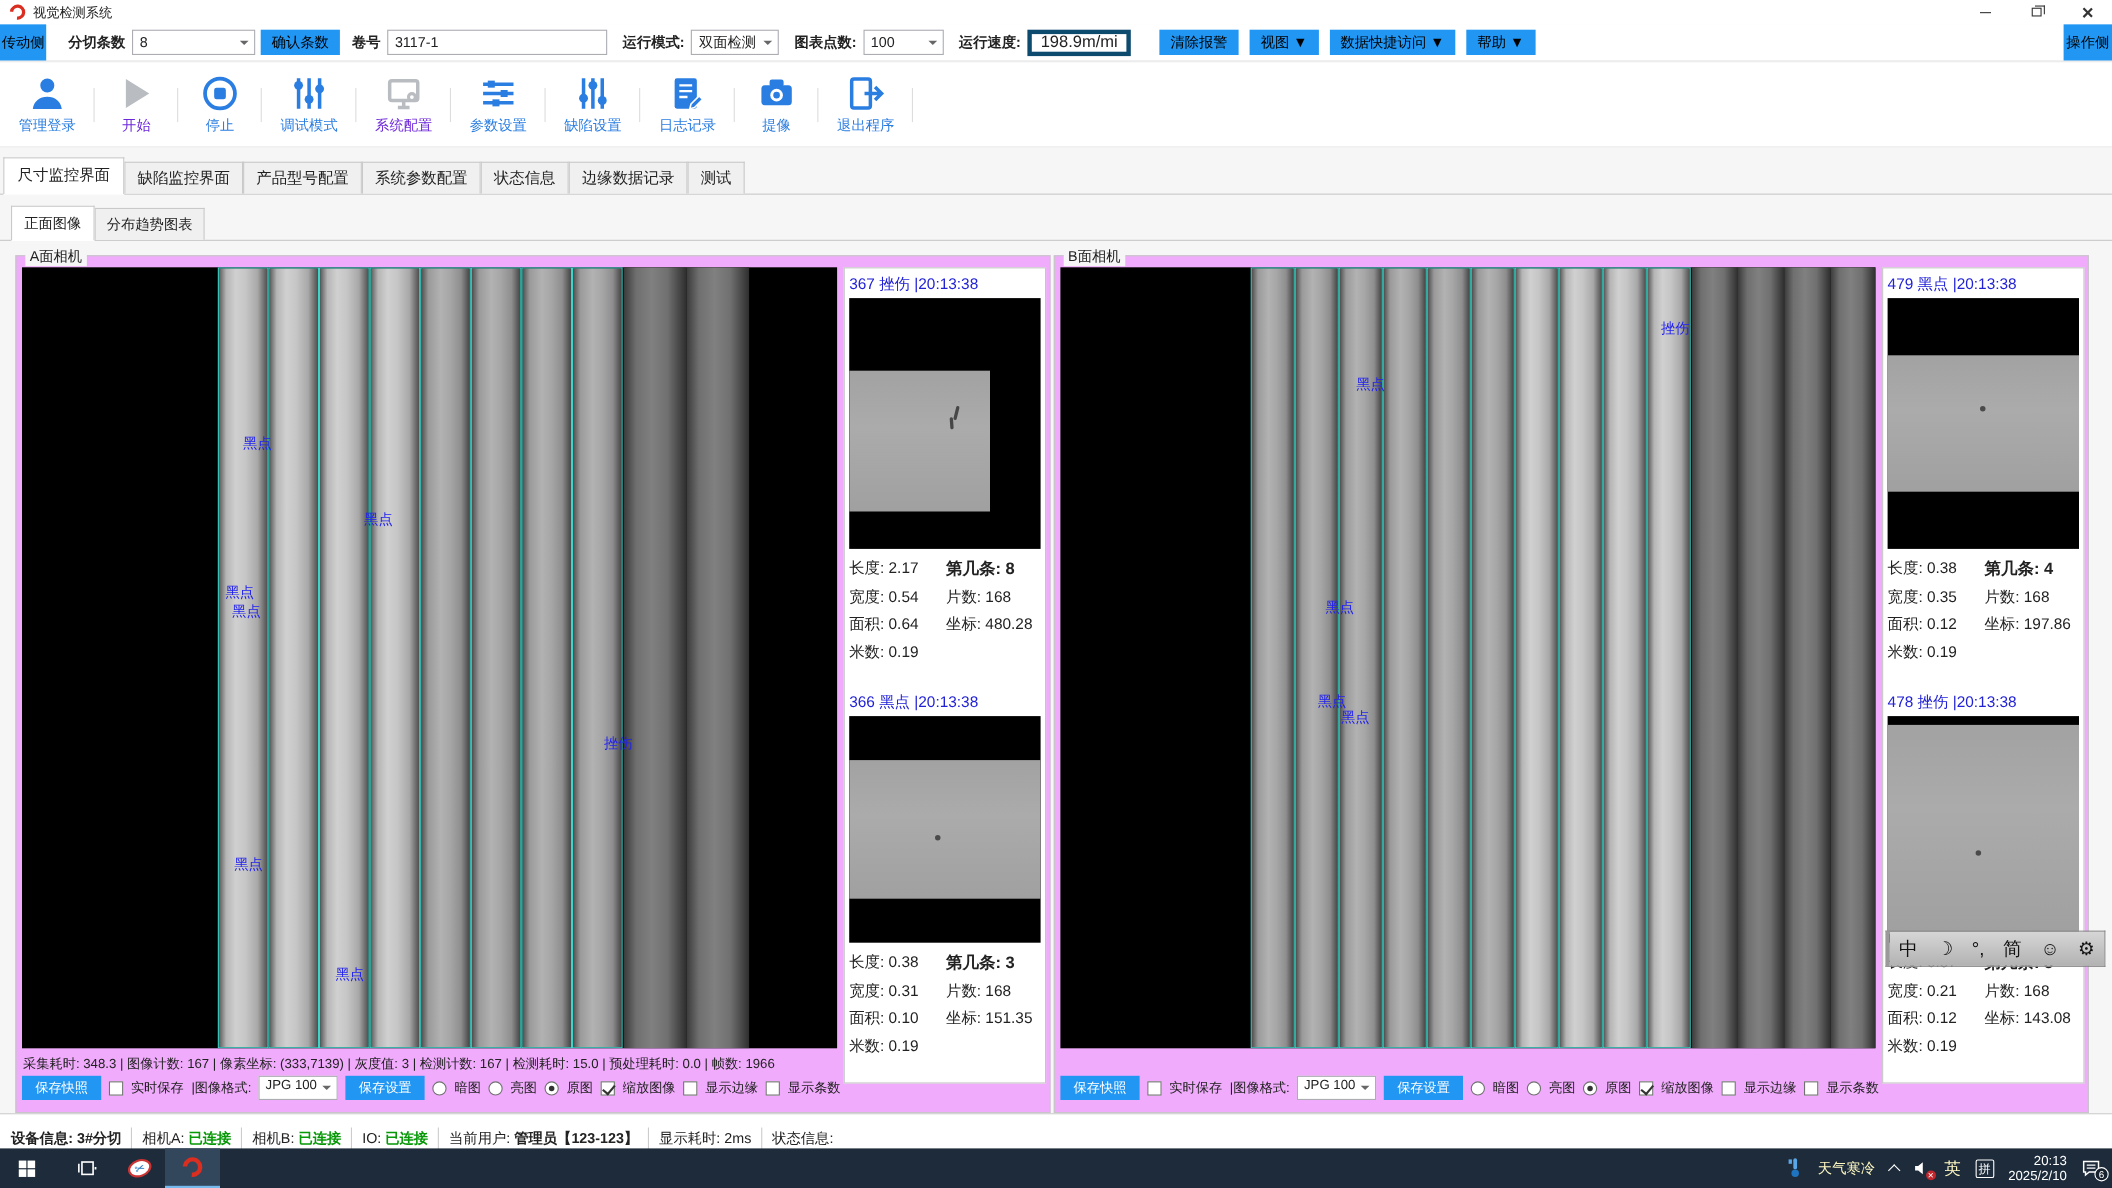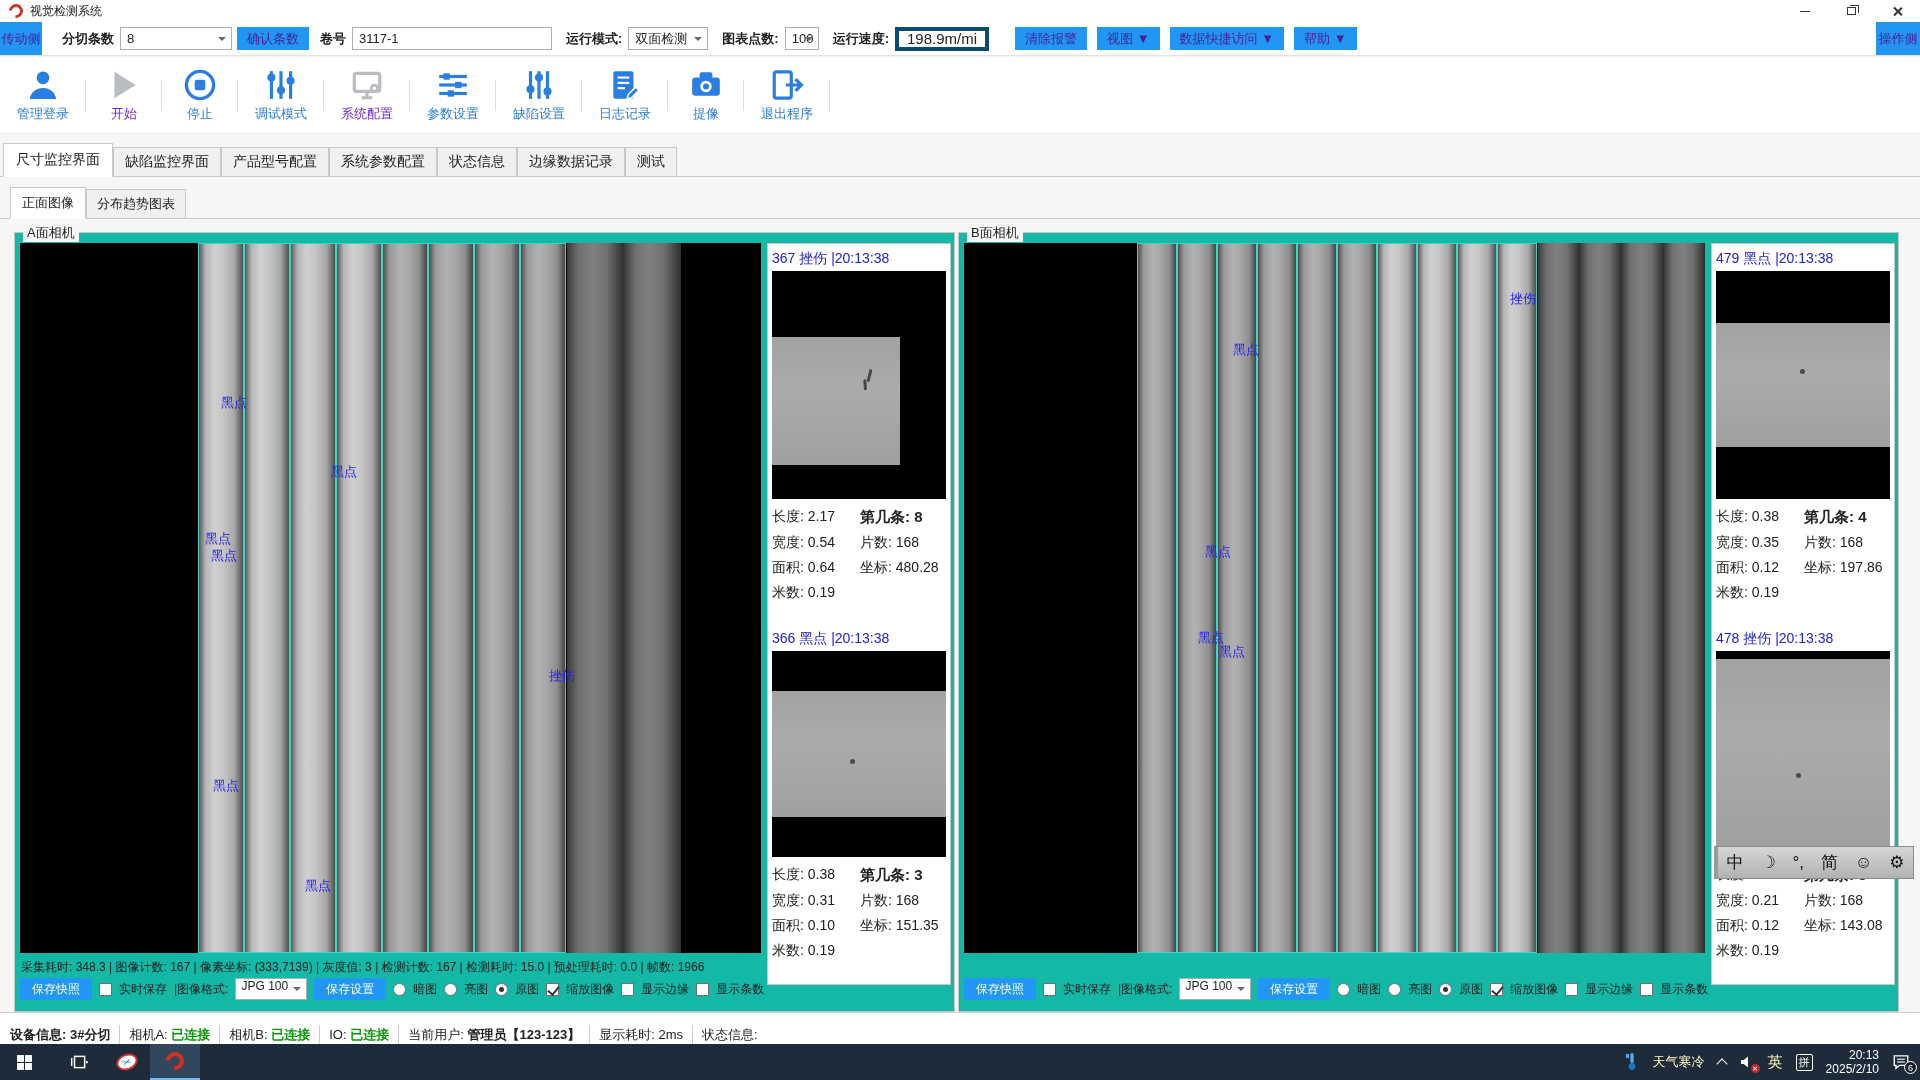--- a/index.html
+++ b/index.html
@@ -14,21 +14,21 @@
   .win-btn{width:46px;height:100%;display:flex;align-items:center;justify-content:center}
   .glyph-min{width:10px;height:1px;background:#333}
   .glyph-max{width:9px;height:8px;border:1px solid #333;position:relative}
   .glyph-max::before{content:"";position:absolute;left:2px;top:-3px;width:8px;height:7px;border:1px solid #333;border-bottom:none;border-left:none}
   .glyph-close{position:relative;width:11px;height:11px}
   .glyph-close::before,.glyph-close::after{content:"";position:absolute;left:5px;top:0;width:1.5px;height:11px;background:#333}
   .glyph-close::before{transform:rotate(45deg)}.glyph-close::after{transform:rotate(-45deg)}
 
   
   .controlbar{position:absolute;top:22px;left:0;right:0;height:34px;background:#fff;border-bottom:1px solid #e2e2e2;display:flex;align-items:center;font-size:13px;z-index:19}
-  .blue-btn{background:#2196f3;color:#4c1d95;display:flex;align-items:center;justify-content:center;font-size:13px;cursor:default}
+  .blue-btn{background:#2196f3;color:#000000;display:flex;align-items:center;justify-content:center;font-size:13px;cursor:default}
   .side-btn{width:42px;align-self:stretch;margin-right:14px}
   .bar-label{font-weight:bold;margin:0 6px;white-space:nowrap}
   .select-box,.input-box{border:1px solid #abadb3;background:#fff;height:23px;display:flex;align-items:center;padding:0 6px;font-size:13px;position:relative}
   .select-box{padding-right:20px}
   .select-arrow{position:absolute;right:5px;top:9px;border:4px solid transparent;border-top-color:#676767}
   .cb-btn{height:23px;padding:0 10px;margin:0 5px}
   .speed-val{background:#fff;border:4px solid #0c4a6e;height:24px;display:flex;align-items:center;padding:0 8px;font-size:15px}
   .menu-btn{height:23px;padding:0 10px;margin-left:10px}
   .op-side{margin-left:auto;margin-right:0;width:44px;align-self:stretch}
 
@@ -41,21 +41,21 @@
 
   
   .tabs{position:absolute;top:147px;left:0;right:0;height:30px;display:flex;align-items:flex-end;padding-left:3px;border-bottom:1px solid #c9c9c9;z-index:17}
   .tab{font-size:14px;padding:5px 11px;background:#f0f0f0;border:1px solid #c9c9c9;border-bottom:none;margin-right:0;color:#222}
   .tab.active{background:#fff;padding:7px 12px;position:relative;top:1px;border-bottom:1px solid #fff}
   .subtabs{position:absolute;top:190px;left:0;right:0;height:29px;display:flex;align-items:flex-end;padding-left:10px;border-bottom:1px solid #c9c9c9;z-index:17}
   .subtab{font-size:13px;padding:5px 10px;background:#f0f0f0;border:1px solid #c9c9c9;border-bottom:none}
   .subtab.active{background:#fff;padding:6px 11px;position:relative;top:1px;border-bottom:1px solid #fff}
 
   
-  .group{position:absolute;top:232px;width:941px;height:780px;border:1px solid #c6c6c6;background:#14b8a6}
+  .group{position:absolute;top:232px;width:941px;height:780px;border:1px solid #c6c6c6;background:#f0abfc}
   .groupA{left:14px}.groupB{left:958px}
   .group-title{position:absolute;top:-9px;left:8px;background:#f6f6f6;padding:0 4px;font-size:13px}
   .camera{position:absolute;left:5px;top:10px;width:741px;height:710px;background:#000;overflow:hidden}
   .strip{position:absolute;top:0;bottom:0}
   .strip.cy{border:1px solid #3fd4c8}
   .b1{background:linear-gradient(90deg,#585858,#b5b5b5 15%,#d0d0d0 35%,#c6c6c6 55%,#a8a8a8 80%,#4f4f4f)}
   .b2{background:linear-gradient(90deg,#4e4e4e,#9a9a9a 15%,#b2b2b2 40%,#a6a6a6 60%,#8e8e8e 82%,#454545)}
   .b3{background:linear-gradient(90deg,#3a3a3a,#6f6f6f 20%,#808080 45%,#707070 70%,#2e2e2e)}
   .mark{position:absolute;color:#2222ee;font-size:13px;white-space:nowrap;z-index:5}
 
@@ -144,21 +144,21 @@
   </div>
   <div class="blue-btn cb-btn">确认条数</div>
   <span class="bar-label">卷号</span>
   <div class="input-box" style="width:200px">3117-1</div>
   <span class="bar-label" style="margin-left:14px">运行模式:</span>
   <div class="select-box" style="width:80px">
     <span>双面检测</span>
     <span class="select-arrow"></span>
   </div>
   <span class="bar-label" style="margin-left:14px">图表点数:</span>
-  <div class="select-box" style="width:34px">
+  <div class="select-box" style="width:73px">
     <span>100</span>
     <span class="select-arrow"></span>
   </div>
   <span class="bar-label" style="margin-left:14px">运行速度:</span>
   <div class="speed-val">198.9m/mi</div>
   <div class="blue-btn menu-btn" style="margin-left:26px">清除报警</div>
   <div class="blue-btn menu-btn">视图 ▼</div>
   <div class="blue-btn menu-btn">数据快捷访问 ▼</div>
   <div class="blue-btn menu-btn">帮助 ▼</div>
   <div class="blue-btn op-side">操作侧</div>

